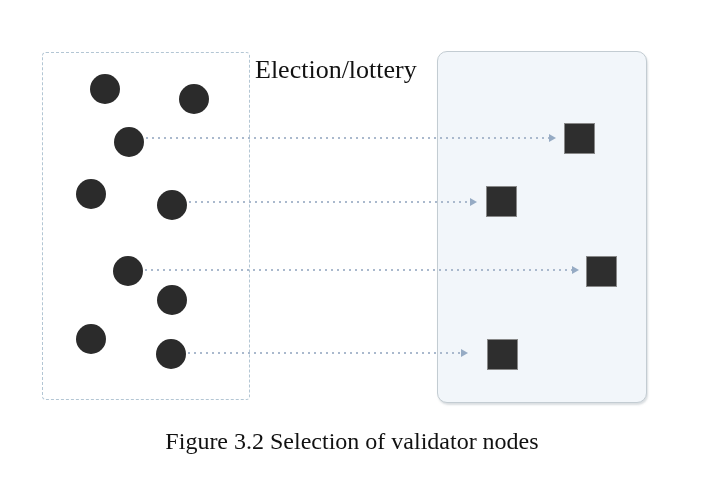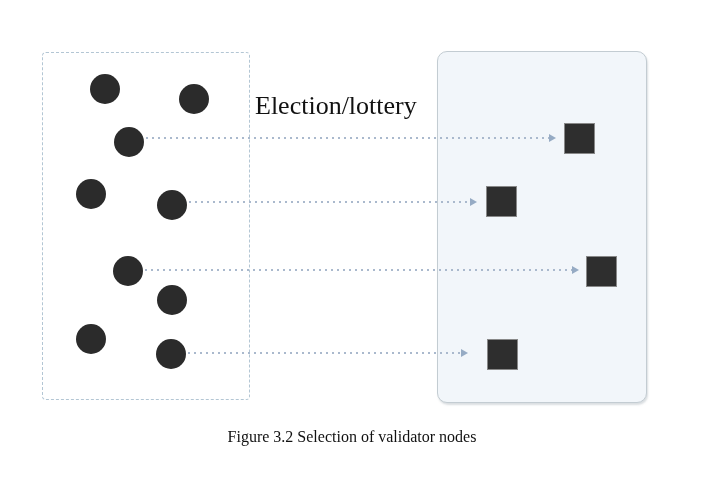--- a/index.html
+++ b/index.html
@@ -41,21 +41,21 @@
     font-size: 26px;
     line-height: 1.2;
     color: #111111;
     white-space: nowrap;
   }
   .caption {
     position: absolute;
     left: 0; top: 427px;
     width: 100%;
     text-align: center;
-    font-size: 16px;
+    font-size: 24px;
     line-height: 1.2;
     color: #111111;
     padding-right: 16px;
     box-sizing: border-box;
   }
   .circle {
     position: absolute;
     width: 30px; height: 30px;
     border-radius: 50%;
   }
@@ -77,21 +77,21 @@
     border-left: 7px solid #96abc4;
   }
 </style>
 </head>
 <body>
 
 <div class="page">
   <div class="canvas">
     <div class="left-box" style="border-color: rgb(179, 198, 212);"></div>
     <div class="right-box" style="background: rgb(242, 246, 250); border-color: rgb(195, 204, 210);"></div>
-    <div class="election-label" style="color: rgb(17, 17, 17); margin-top: 36px;">Election/lottery</div>
+    <div class="election-label" style="color: rgb(17, 17, 17);">Election/lottery</div>
   <div class="arrow" style="left: 146px; top: 137px; width: 403px; background-image: repeating-linear-gradient(90deg, rgb(170, 185, 205) 0px, rgb(170, 185, 205) 2px, transparent 2px, transparent 6px);">
         <span class="arrow-head" style="border-left-color: rgb(150, 171, 196);"></span>
       </div>
       <div class="arrow" style="left: 189px; top: 201px; width: 281px; background-image: repeating-linear-gradient(90deg, rgb(170, 185, 205) 0px, rgb(170, 185, 205) 2px, transparent 2px, transparent 6px);">
         <span class="arrow-head" style="border-left-color: rgb(150, 171, 196);"></span>
       </div>
       <div class="arrow" style="left: 145px; top: 269px; width: 427px; background-image: repeating-linear-gradient(90deg, rgb(170, 185, 205) 0px, rgb(170, 185, 205) 2px, transparent 2px, transparent 6px);">
         <span class="arrow-head" style="border-left-color: rgb(150, 171, 196);"></span>
       </div>
       <div class="arrow" style="left: 188px; top: 352px; width: 273px; background-image: repeating-linear-gradient(90deg, rgb(170, 185, 205) 0px, rgb(170, 185, 205) 2px, transparent 2px, transparent 6px);">

